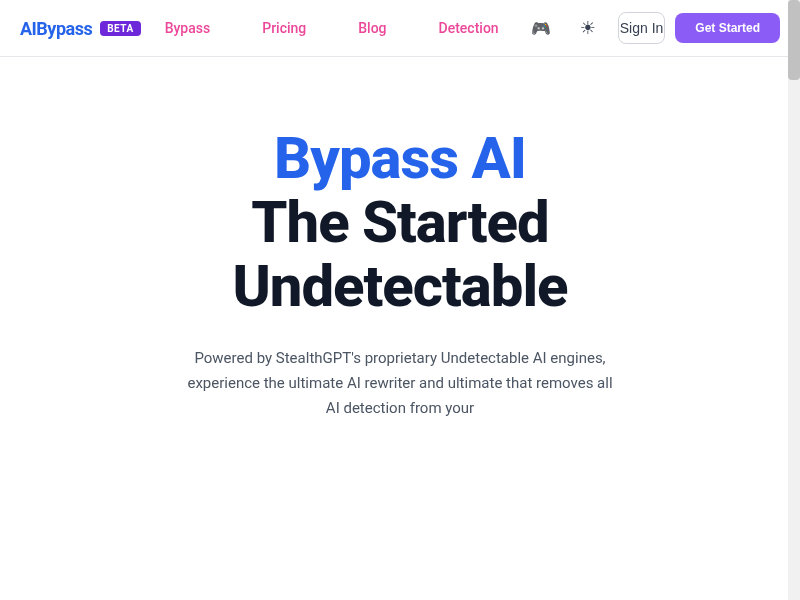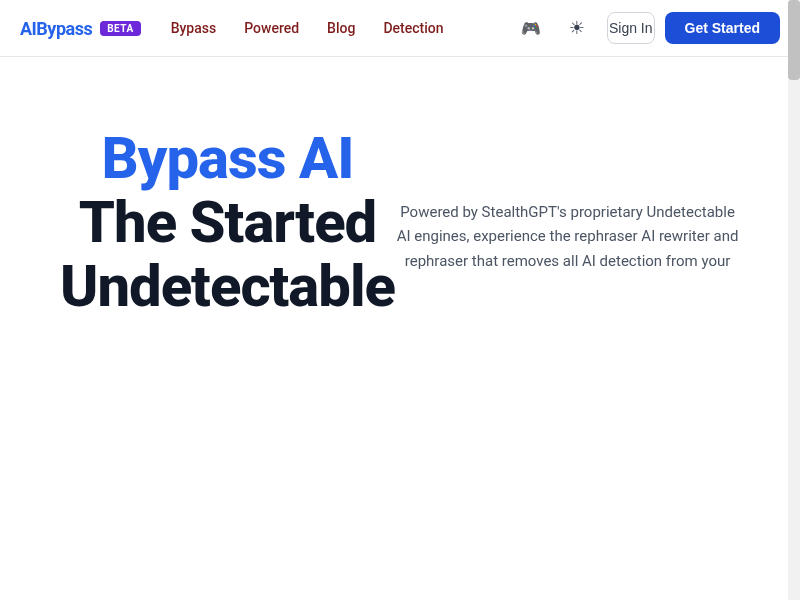--- a/index.html
+++ b/index.html
@@ -26,21 +26,20 @@
       border-bottom: 1px solid #e5e7eb;
       background: #ffffff;
       position: relative;
       z-index: 10;
     }
 
     .navbar-brand {
       display: flex;
       align-items: center;
       gap: 8px;
-      margin-right: 30px;
     }
 
     .brand-name {
       font-size: 18px;
       font-weight: 700;
       color: #2563eb;
       letter-spacing: -0.5px;
     }
 
     .beta-badge {
@@ -55,24 +54,25 @@
 
     .nav-links {
       display: flex;
       align-items: center;
       gap: 28px;
       flex: 1;
     }
 
     .nav-link {
       font-size: 14px;
-      color: #7f1d1d;
+      color: #ec4899;
       text-decoration: none;
       font-weight: 500;
       cursor: pointer;
+      padding-left: 24px;
     }
 
     .nav-icons {
       display: flex;
       align-items: center;
       gap: 14px;
       margin-right: 14px;
     }
 
     .icon-btn {
@@ -103,23 +103,23 @@
       color: #374151;
       font-size: 14px;
       font-weight: 500;
       cursor: pointer;
     }
 
     .get-started-btn {
       padding: 8px 20px;
       border: none;
       border-radius: 8px;
-      background: #1d4ed8;
+      background: #8b5cf6;
       color: #ffffff;
-      font-size: 14px;
+      font-size: 12px;
       font-weight: 600;
       cursor: pointer;
     }
 
     
     .scrollbar {
       position: absolute;
       right: 0;
       top: 0;
       width: 12px;
@@ -134,21 +134,21 @@
       top: 0;
       width: 12px;
       height: 80px;
       background: #c1c1c1;
       border-radius: 4px;
     }
 
     
     .hero {
       display: flex;
-      flex-direction: row;
+      flex-direction: column;
       align-items: center;
       justify-content: flex-start;
       padding: 70px 60px 0;
       text-align: center;
     }
 
     .hero-title-blue {
       font-size: 58px;
       font-weight: 800;
       color: #2563eb;
@@ -176,21 +176,21 @@
 <body>
 
 <nav class="navbar">
   <div class="navbar-brand">
     <span class="brand-name">AIBypass</span>
     <span class="beta-badge">BETA</span>
   </div>
 
   <div class="nav-links">
     <a class="nav-link">Bypass</a>
-    <a class="nav-link">Powered</a>
+    <a class="nav-link">Pricing</a>
     <a class="nav-link">Blog</a>
     <a class="nav-link">Detection</a>
   </div>
 
   <div class="nav-icons">
     <button class="icon-btn">
       <span style="font-size:16px;">🎮</span>
     </button>
     <button class="icon-btn">
       <span>☀</span>
@@ -202,18 +202,18 @@
     <button class="get-started-btn">Get Started</button>
   </div>
 </nav>
 
 <section class="hero">
   <div>
     <div class="hero-title-blue">Bypass AI</div>
     <div class="hero-title-black">The Started</div>
     <div class="hero-title-black">Undetectable</div>
   </div>
-  <p class="hero-subtitle">Powered by StealthGPT's proprietary Undetectable AI engines, experience the rephraser AI rewriter and rephraser that removes all AI detection from your</p>
+  <p class="hero-subtitle">Powered by StealthGPT's proprietary Undetectable AI engines, experience the ultimate AI rewriter and ultimate that removes all AI detection from your</p>
 </section>
 
 <div class="scrollbar">
   <div class="scrollbar-thumb"></div>
 </div>
 
 </body></html>

